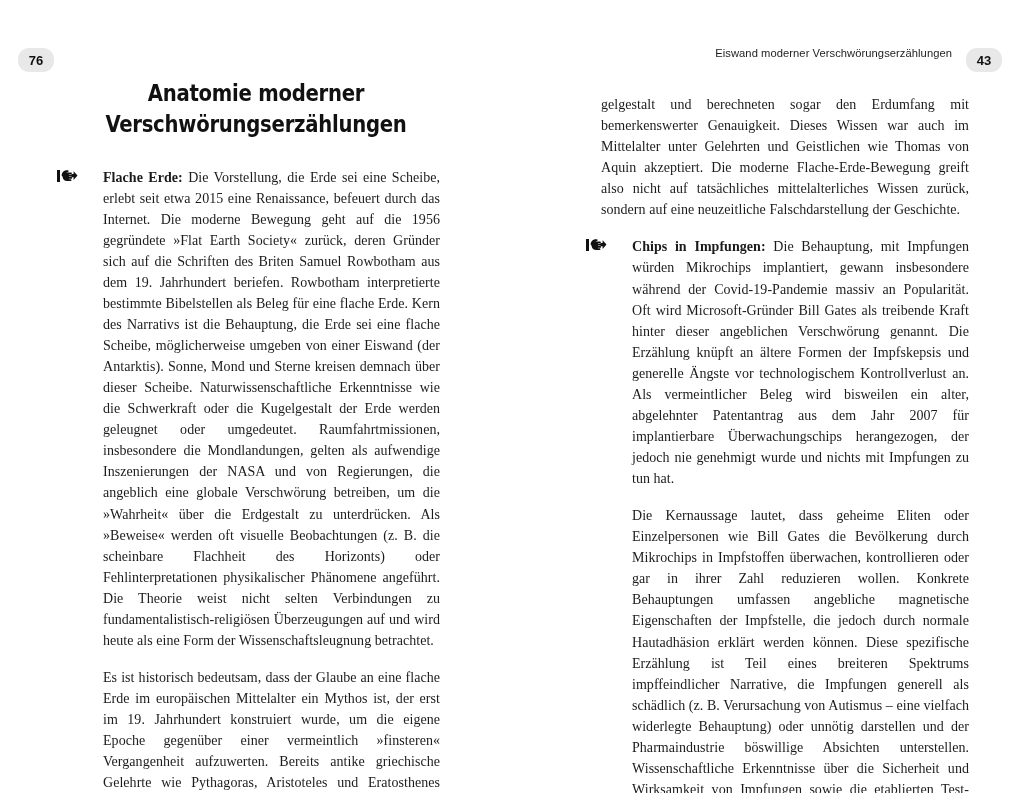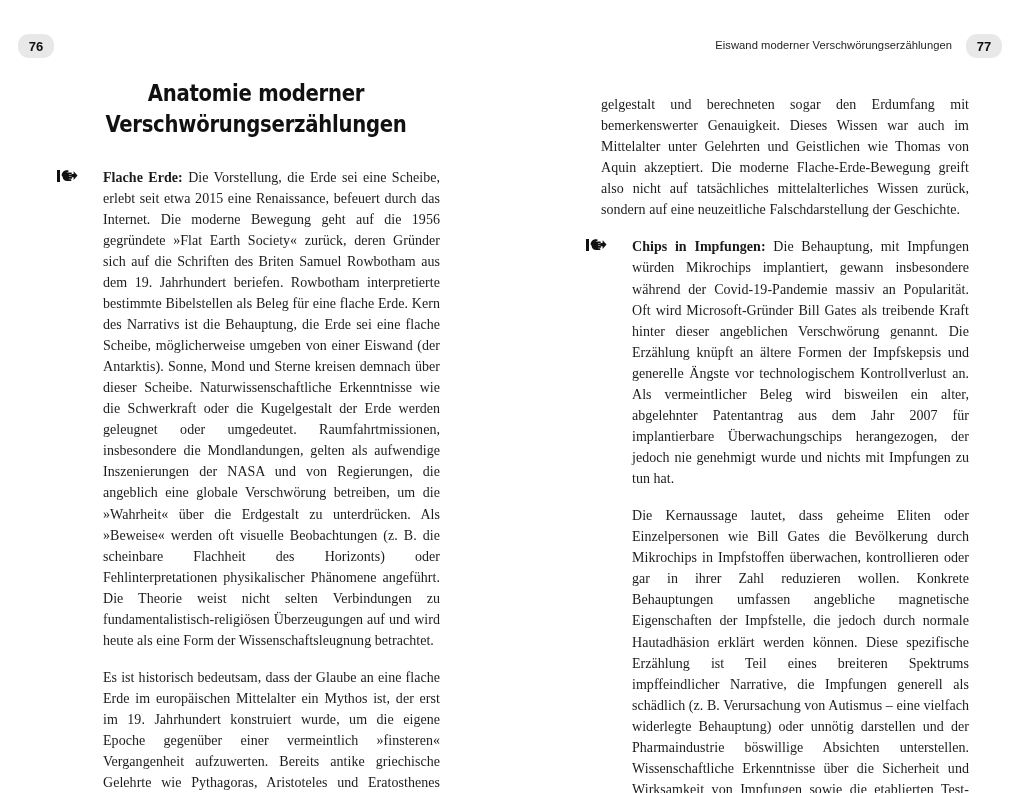--- a/index.html
+++ b/index.html
@@ -18,24 +18,23 @@
   .spread {
     position: relative;
     width: 1020px;
     height: 793px;
     background: #ffffff;
   }
 
   
   .runhead {
     position: absolute;
-    top: 34px;
+    top: 48px;
     height: 24px;
     display: flex;
-    align-items: center;
     font-family: "Liberation Sans", "DejaVu Sans", sans-serif;
     font-size: 11.2px;
     letter-spacing: 0.005em;
     color: #1d1d1d;
     white-space: nowrap;
   }
   .runhead.left  { left: 18px; }
   .runhead.right { right: 18px; }
 
   .folio {
@@ -122,21 +121,21 @@
 <body>
 
 <div class="spread">
 
   <div class="runhead left">
     <div class="folio">76</div>
   </div>
 
   <div class="runhead right">
     <div class="runhead-text">Eiswand moderner Verschwörungserzählungen</div>
-    <div class="folio">77</div>
+    <div class="folio">43</div>
   </div>
 
   <div class="page left">
 
     <h1 class="chapter-title">
       <span class="tline">Anatomie moderner</span>
       <span class="tline">Verschwörungserzählungen</span>
     </h1>
 
 

